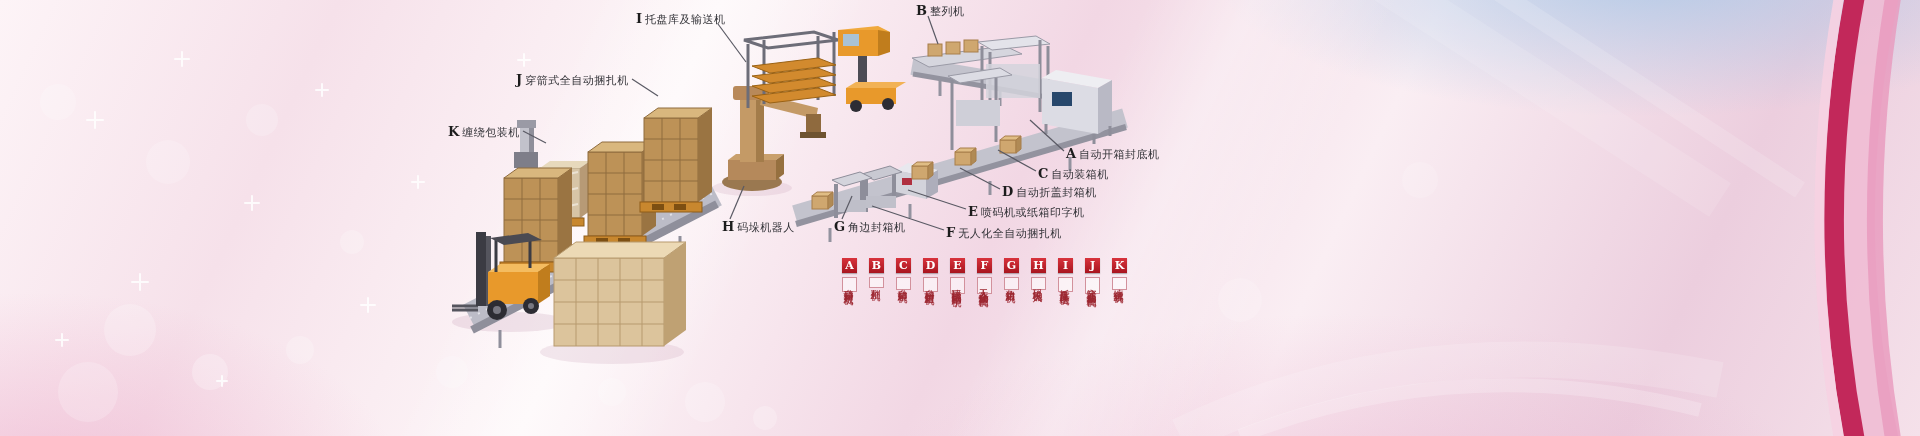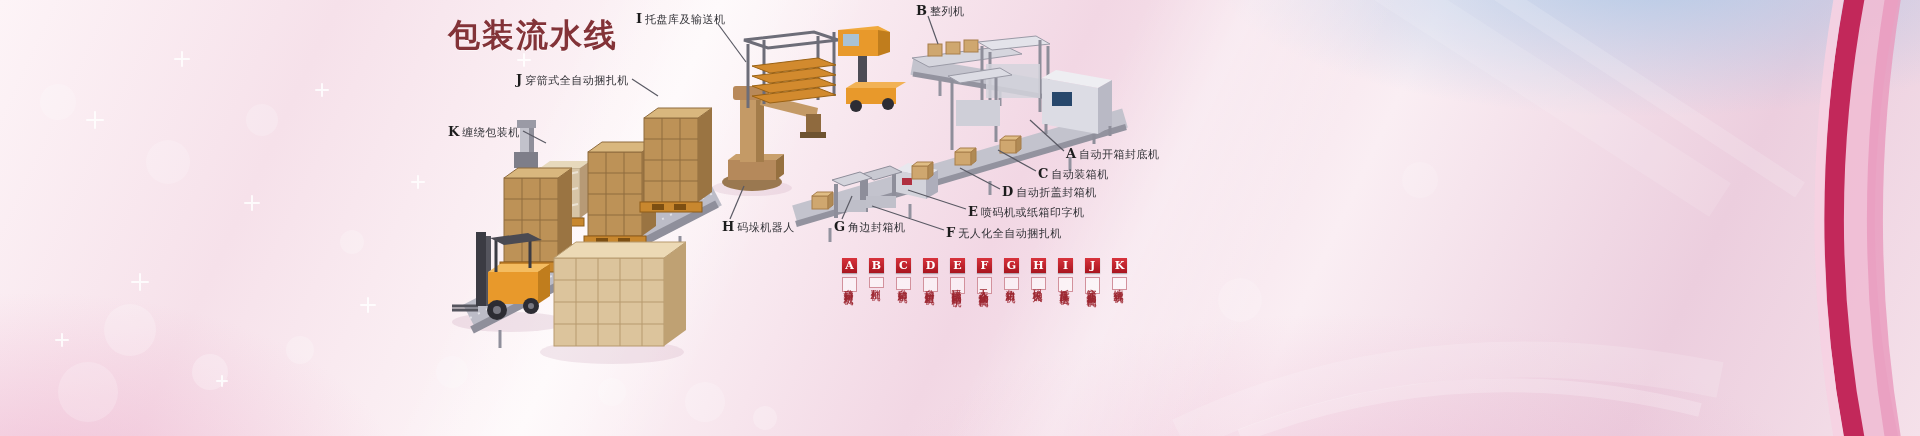--- a/index.html
+++ b/index.html
@@ -305,21 +305,20 @@
     </g>
 
     <g fill="none">
       <path d="M1876,-20 C1840,140 1840,300 1876,456" stroke="#f0bcd4" stroke-width="52" opacity="0.9"></path>
       <path d="M1858,-20 C1826,140 1826,300 1858,456" stroke="#c2285a" stroke-width="20"></path>
       <path d="M1842,-20 C1812,140 1812,300 1842,456" stroke="#f6d2e2" stroke-width="10" opacity="0.9"></path>
       <path d="M1896,-20 C1868,140 1868,300 1896,456" stroke="#e898bd" stroke-width="16" opacity="0.8"></path>
     </g>
   </svg>
 
-  <h1 class="title">包装流水线</h1>
 
   <div>
       <div class="callout" style="left: 1066px; top: 146px;">
         <span class="co-letter">A</span>
         <span class="co-text">自动开箱封底机</span>
       </div>
       <div class="callout" style="left: 916px; top: 3px;">
         <span class="co-letter">B</span>
         <span class="co-text">整列机</span>
       </div>

